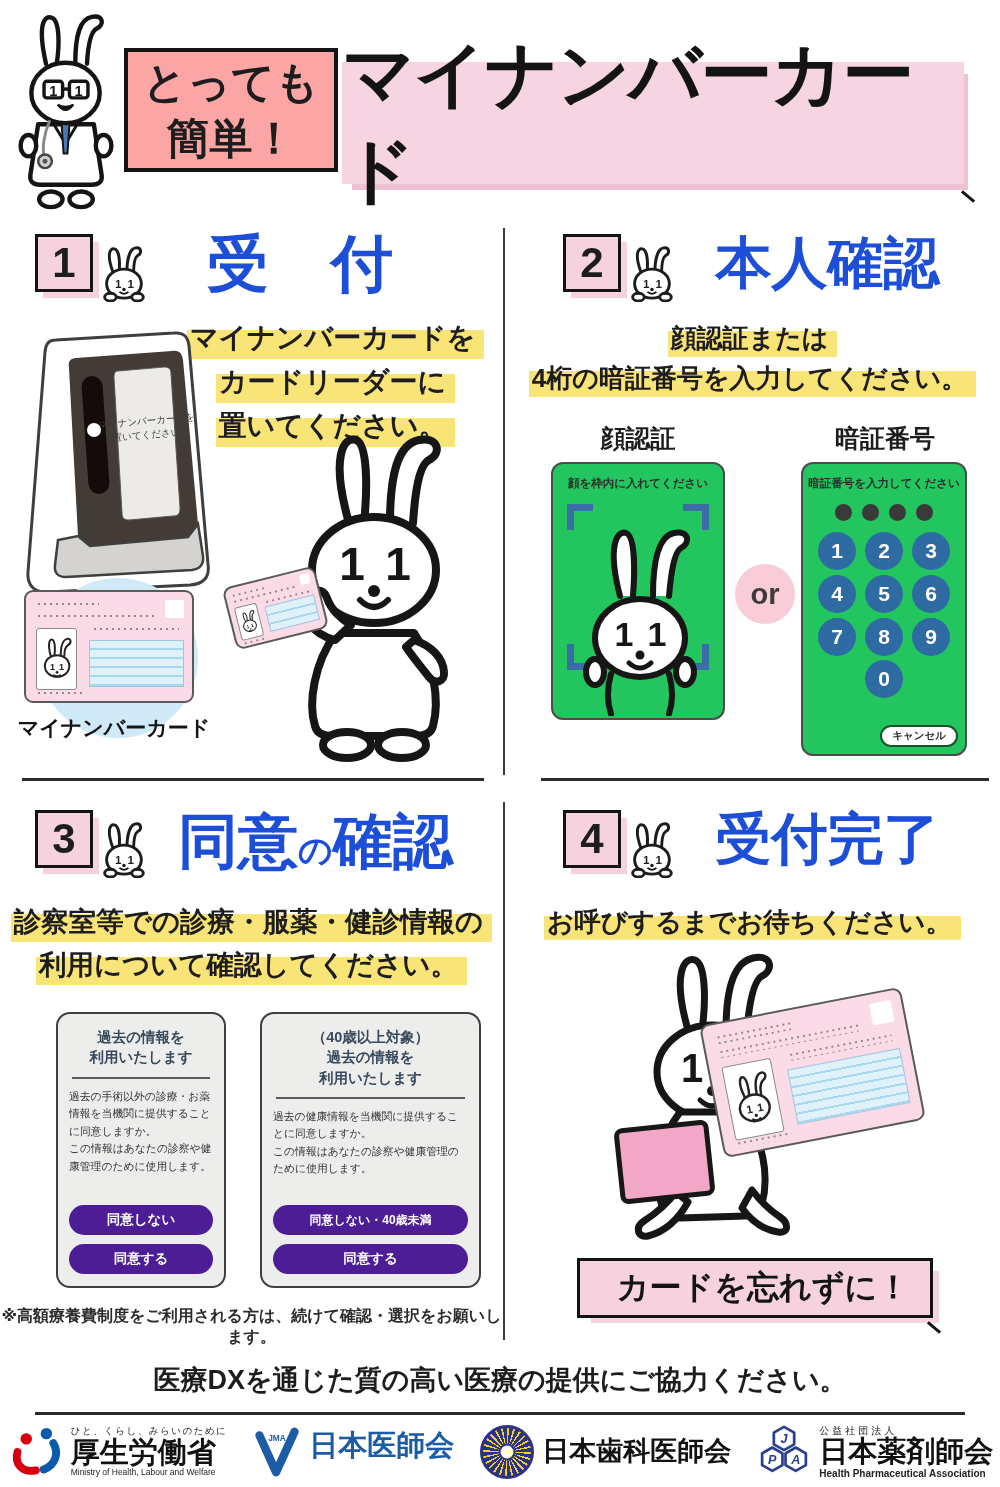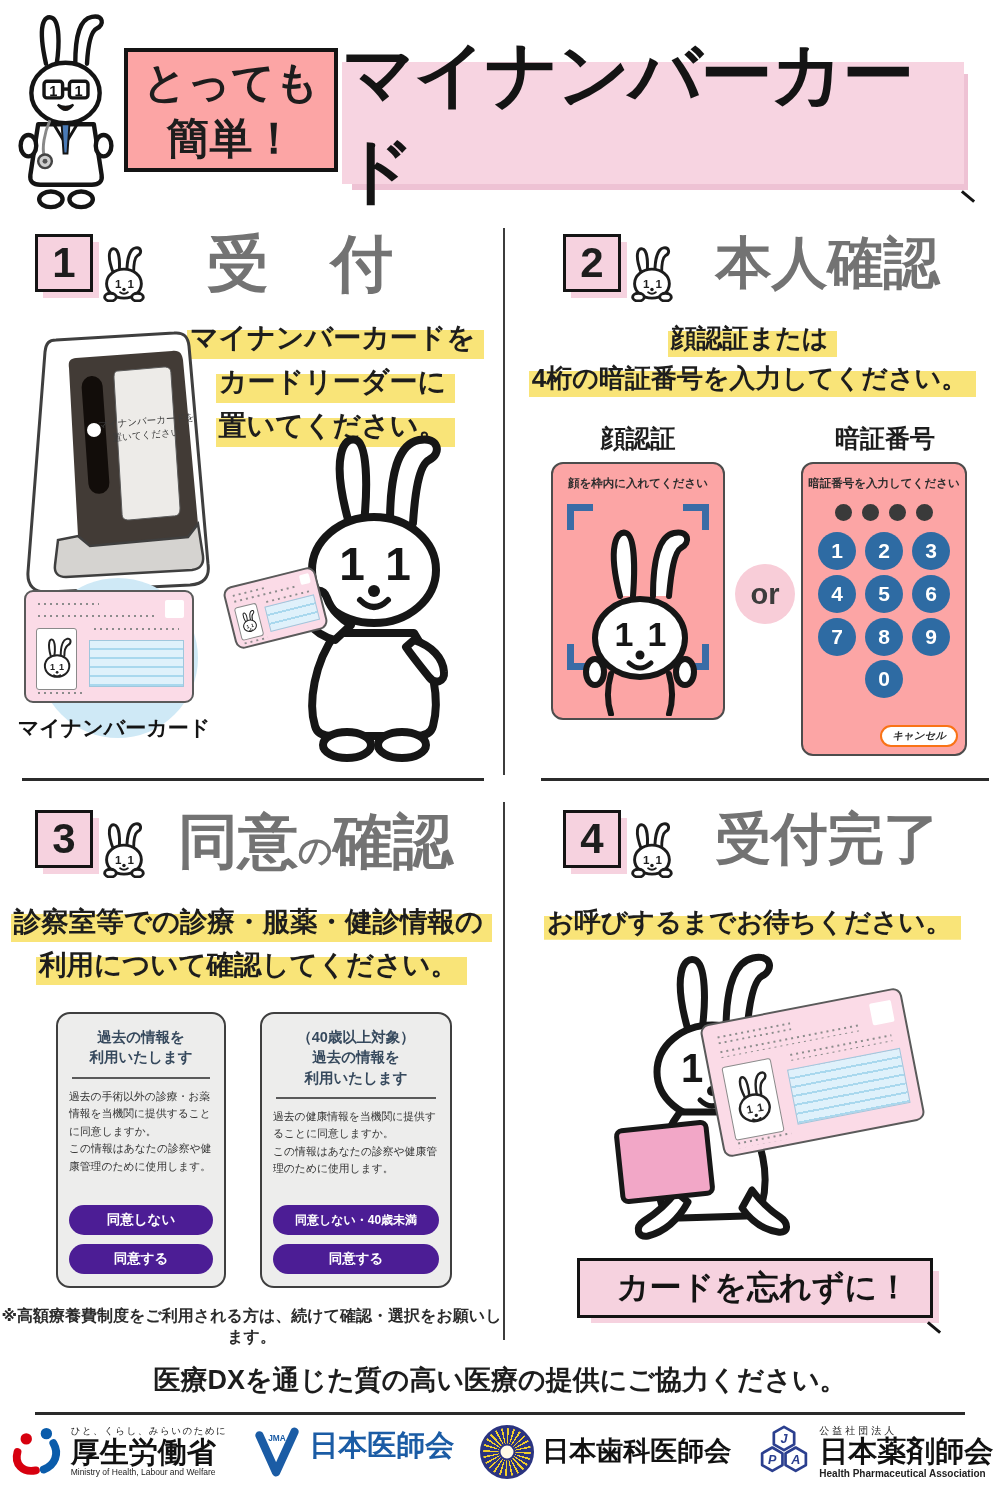--- a/index.html
+++ b/index.html
@@ -25,21 +25,21 @@
   .hdiv { height:3px; background:#2b2b2b; }
 
   .cell { position:absolute; }
   .cell > * { position:absolute; }
 
   
   .num-box { width:58px; height:58px; background:#f6d2df; border:3px solid #141414;
     box-shadow:7px 7px 0 -1px #f6d2df; display:flex; align-items:center; justify-content:center;
     font-size:42px; font-weight:bold; color:#1d1d1d; z-index:2; }
   .peek { width:58px; height:58px; z-index:3; }
-  .step-title { font-weight:bold; color:#737373; text-align:center; white-space:nowrap; }
+  .step-title { font-weight:bold; color:#1d4ed8; text-align:center; white-space:nowrap; }
 
   
   .hl { display:inline-block; padding:0 9px 0 3px;
     background-image:linear-gradient(#f9e478,#f9e478); background-repeat:no-repeat;
     background-size:100% 66%; background-position:0 94%; }
 
   .inst { text-align:center; font-weight:bold; color:#1d1d1d; }
 
   
   .mcard { background:#fbdbe7; border:2px solid #5a5a5a; border-radius:9px; overflow:hidden; }
@@ -50,38 +50,38 @@
   .mcard .d3 { left:40%; top:31%; width:52%; height:7%; }
   .mcard .d4 { left:6%; bottom:4%; width:28%; height:6%; }
   .mcard .photo { left:6%; top:33%; width:25%; height:57%; background:#fff; border:1px solid #8a8a8a; border-radius:3px; padding:2% 1%; }
   .mcard .photo svg { width:100%; height:100%; }
   .mcard .stripes { left:38%; top:44%; right:5%; bottom:13%; border:1px solid #9fc7dd;
     background:repeating-linear-gradient(180deg,#dff1fb 0 7px,#a9d8ee 7px 9px); }
   .mcard .chip { right:5%; top:7%; width:11%; height:17%; background:#fff; border-radius:2px; }
   .card-caption { font-weight:bold; text-align:center; color:#141414; }
 
   
-  .panel { background:#fca5a5; border:2px solid #4c4c4c; border-radius:12px; }
+  .panel { background:#22c55e; border:2px solid #4c4c4c; border-radius:12px; }
   .panel > * { position:absolute; }
   .panel-prompt { left:0; right:0; top:12px; text-align:center; font-size:11.5px; font-weight:bold; color:#2d2d2d; }
   .br { width:26px; height:26px; }
   .br.tl { left:14px; top:40px;  border-left:7px solid #3a6ca6; border-top:7px solid #3a6ca6; }
   .br.tr { right:14px; top:40px; border-right:7px solid #3a6ca6; border-top:7px solid #3a6ca6; }
   .br.bl { left:14px; bottom:48px;  border-left:7px solid #3a6ca6; border-bottom:7px solid #3a6ca6; }
   .br.br2 { right:14px; bottom:48px; border-right:7px solid #3a6ca6; border-bottom:7px solid #3a6ca6; }
   .or-circle { background:#f8cdd8; border-radius:50%; display:flex; align-items:center; justify-content:center;
     font-size:29px; font-weight:bold; color:#3c3c3c; }
   .pin-dots { left:0; right:0; top:40px; display:flex; justify-content:center; gap:10px; }
   .pin-dots span { width:17px; height:17px; border-radius:50%; background:#3a3a3a; }
   .keys { left:0; right:0; top:68px; display:grid; grid-template-columns:repeat(3,38px); gap:5px 9px; justify-content:center; }
   .key { width:38px; height:38px; border-radius:50%; background:#2e6ba3; color:#fff; font-size:21px; font-weight:bold;
     display:flex; align-items:center; justify-content:center; }
   .key-zero-row { left:0; right:0; top:196px; display:flex; justify-content:center; }
-  .cancel { right:7px; bottom:7px; background:#fff; border:2px solid #f97316; border-radius:12px;
-    font-size:10.5px; font-weight:bold; color:#2d2d2d; padding:2px 10px;font-style:italic; }
+  .cancel { right:7px; bottom:7px; background:#fff; border:2px solid #14532d; border-radius:12px;
+    font-size:10.5px; font-weight:bold; color:#2d2d2d; padding:2px 10px; }
 
   
   .consent { background:#ededec; border:2px solid #3f3f3f; border-radius:14px; padding:13px 11px 12px;
     display:flex; flex-direction:column; }
   .c-title { font-size:14.5px; font-weight:bold; text-align:center; color:#36495d; line-height:1.4; white-space:pre-line; }
   .c-div { border-top:2px solid #5a5a5a; margin:9px 3px 9px; }
   .c-body { font-size:10.8px; color:#333; line-height:1.62; white-space:pre-line; }
   .c-btn { margin-top:9px; height:30px; border-radius:15px; background:#4c1d95; color:#fff;
     font-size:13.5px; font-weight:bold; display:flex; align-items:center; justify-content:center; }
   .c-btn.long { font-size:12px; }
@@ -365,21 +365,21 @@
 利用いたします</div>
       <div class="c-div"></div>
       <div class="c-body">過去の手術以外の診療・お薬情報を当機関に提供することに同意しますか。
 この情報はあなたの診察や健康管理のために使用します。</div>
       <div class="c-btns">
         <div class="c-btn">同意しない</div>
         <div class="c-btn">同意する</div>
       </div>
     </div>
 
-    <div class="consent" style="left:260px; top:212px; width:192px; height:276px;">
+    <div class="consent" style="left:260px; top:212px; width:221px; height:276px;">
       <div class="c-title">（40歳以上対象）
 過去の情報を
 利用いたします</div>
       <div class="c-div"></div>
       <div class="c-body">過去の健康情報を当機関に提供することに同意しますか。
 この情報はあなたの診察や健康管理のために使用します。</div>
       <div class="c-btns">
         <div class="c-btn long">同意しない・40歳未満</div>
         <div class="c-btn">同意する</div>
       </div>

